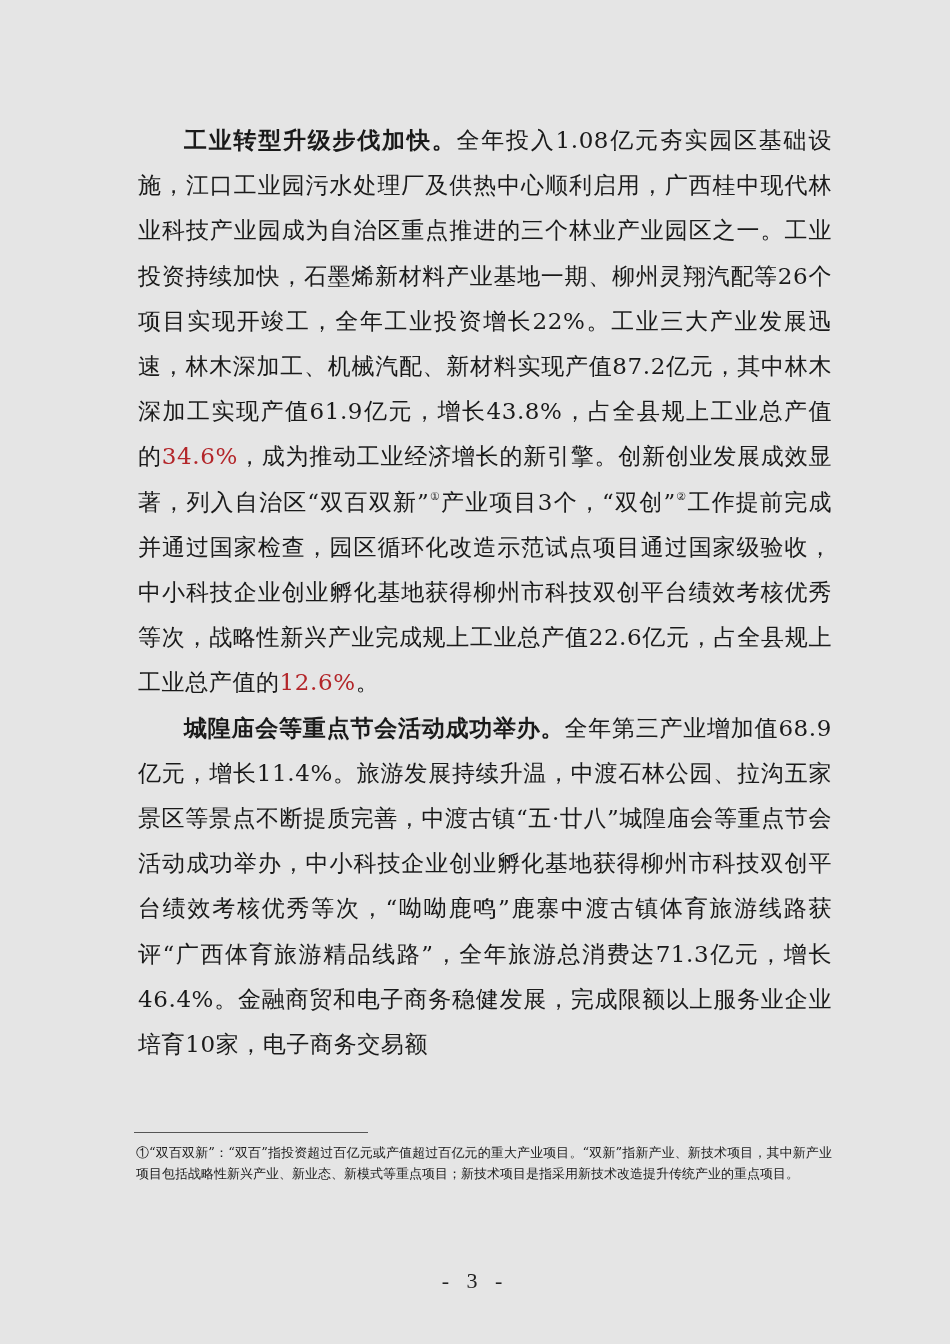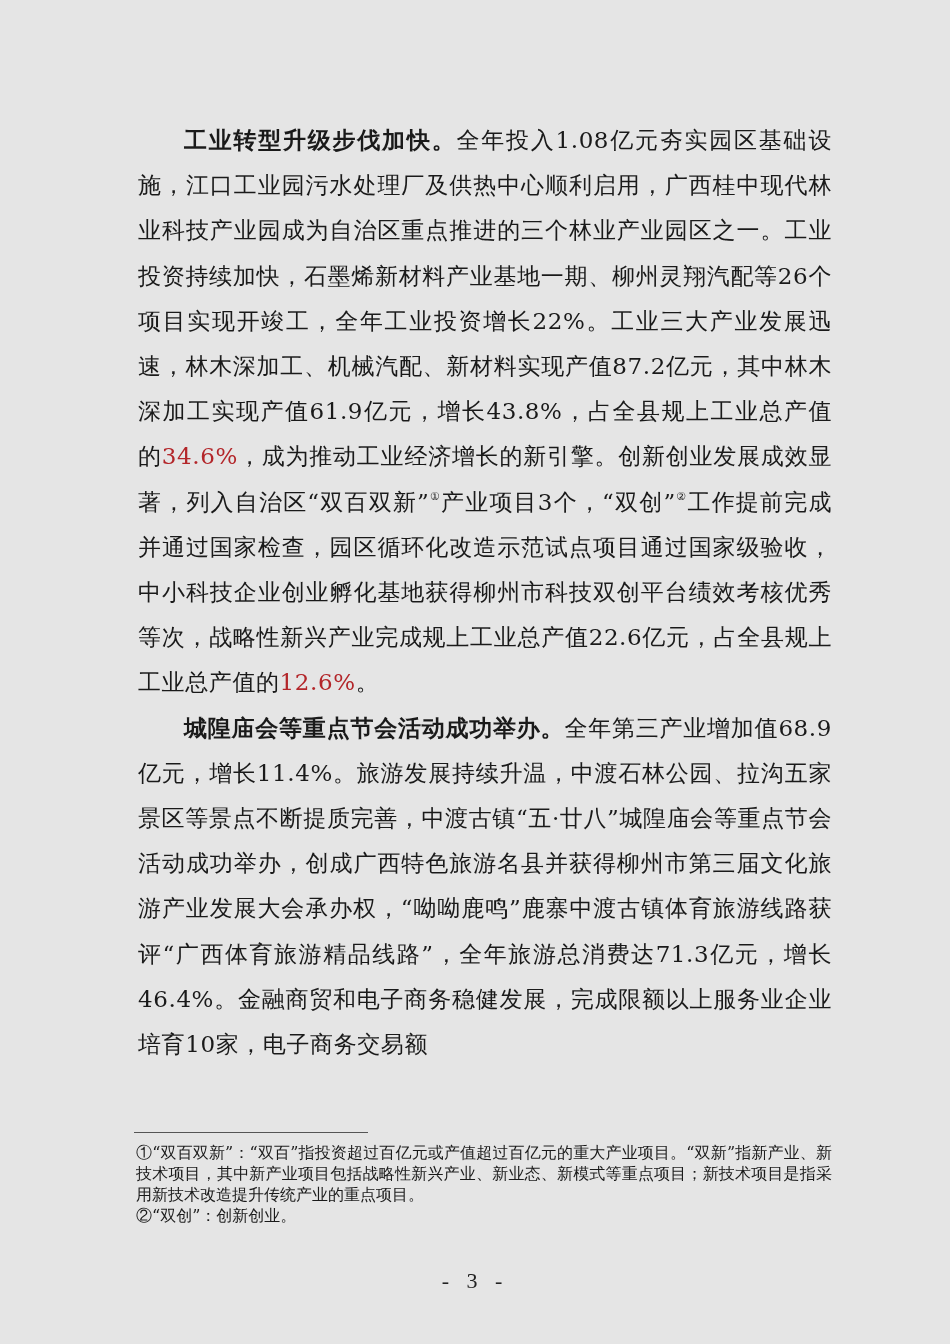--- a/index.html
+++ b/index.html
@@ -13,40 +13,39 @@
       letter-spacing: 0.6px;
     }
     .para { margin: 0; text-indent: 2em; }
     .lead { font-weight: bold; font-family: "DejaVu Sans", "Liberation Sans", sans-serif; }
     .red { color: #b3262a; }
     sup.fn { font-size: 11px; vertical-align: 10px; line-height: 0; }
     .fn-rule { position: absolute; left: 134px; top: 1132px; width: 234px; height: 1px; background: #555; }
     .footnotes {
       position: absolute; left: 136px; top: 1142px; width: 696px;
       font-family: "DejaVu Serif", "Liberation Serif", serif;
-      font-size: 16px; line-height: 21px; color: #1a1a1a;
+      font-size: 13px; line-height: 21px; color: #1a1a1a;
       text-align: justify; text-justify: inter-character;
     }
     .footnotes p { margin: 0; }
     .page-num {
       position: absolute; left: 0; width: 950px; top: 1268px; text-align: center;
       font-family: "Liberation Serif", "DejaVu Serif", serif; font-size: 22px; color: #222;
       letter-spacing: 6px;
     }
   </style>
 </head>
 <body>
 
 <div class="page">
   <div class="body-text">
     <p class="para"><span class="lead">工业转型升级步伐加快。</span><span>全年投入1.08亿元夯实园区基础设施，江口工业园污水处理厂及供热中心顺利启用，广西桂中现代林业科技产业园成为自治区重点推进的三个林业产业园区之一。工业投资持续加快，石墨烯新材料产业基地一期、柳州灵翔汽配等26个项目实现开竣工，全年工业投资增长22%。工业三大产业发展迅速，林木深加工、机械汽配、新材料实现产值87.2亿元，其中林木深加工实现产值61.9亿元，增长43.8%，占全县规上工业总产值的</span><span class="red">34.6%</span><span>，成为推动工业经济增长的新引擎。创新创业发展成效显著，列入自治区“双百双新”</span><sup class="fn">①</sup><span>产业项目3个，“双创”</span><sup class="fn">②</sup><span>工作提前完成并通过国家检查，园区循环化改造示范试点项目通过国家级验收，中小科技企业创业孵化基地获得柳州市科技双创平台绩效考核优秀等次，战略性新兴产业完成规上工业总产值22.6亿元，占全县规上工业总产值的</span><span class="red">12.6%</span><span>。</span></p>
-    <p class="para"><span class="lead">城隍庙会等重点节会活动成功举办。</span><span>全年第三产业增加值68.9亿元，增长11.4%。旅游发展持续升温，中渡石林公园、拉沟五家景区等景点不断提质完善，中渡古镇“五·廿八”城隍庙会等重点节会活动成功举办，创成广西特色旅游名县并获得柳州市第三届文化旅游产业发展大会承办权，“呦呦鹿鸣”鹿寨中渡古镇体育旅游线路获评“广西体育旅游精品线路”，全年旅游总消费达71.3亿元，增长46.4%。金融商贸和电子商务稳健发展，完成限额以上服务业企业培育10家，电子商务交易额</span></p>
+    <p class="para"><span class="lead">城隍庙会等重点节会活动成功举办。</span><span>全年第三产业增加值68.9亿元，增长11.4%。旅游发展持续升温，中渡石林公园、拉沟五家景区等景点不断提质完善，中渡古镇“五·廿八”城隍庙会等重点节会活动成功举办，中小科技企业创业孵化基地获得柳州市科技双创平台绩效考核优秀等次，“呦呦鹿鸣”鹿寨中渡古镇体育旅游线路获评“广西体育旅游精品线路”，全年旅游总消费达71.3亿元，增长46.4%。金融商贸和电子商务稳健发展，完成限额以上服务业企业培育10家，电子商务交易额</span></p>
   </div>
 
   <div class="fn-rule"></div>
 
   <div class="footnotes">
     <p>①“双百双新”：“双百”指投资超过百亿元或产值超过百亿元的重大产业项目。“双新”指新产业、新技术项目，其中新产业项目包括战略性新兴产业、新业态、新模式等重点项目；新技术项目是指采用新技术改造提升传统产业的重点项目。</p>
-    <p>②“双创”：创新创业。</p>
   </div>
 
   <div class="page-num">- 3 -</div>
 </div>
 
 </body></html>

